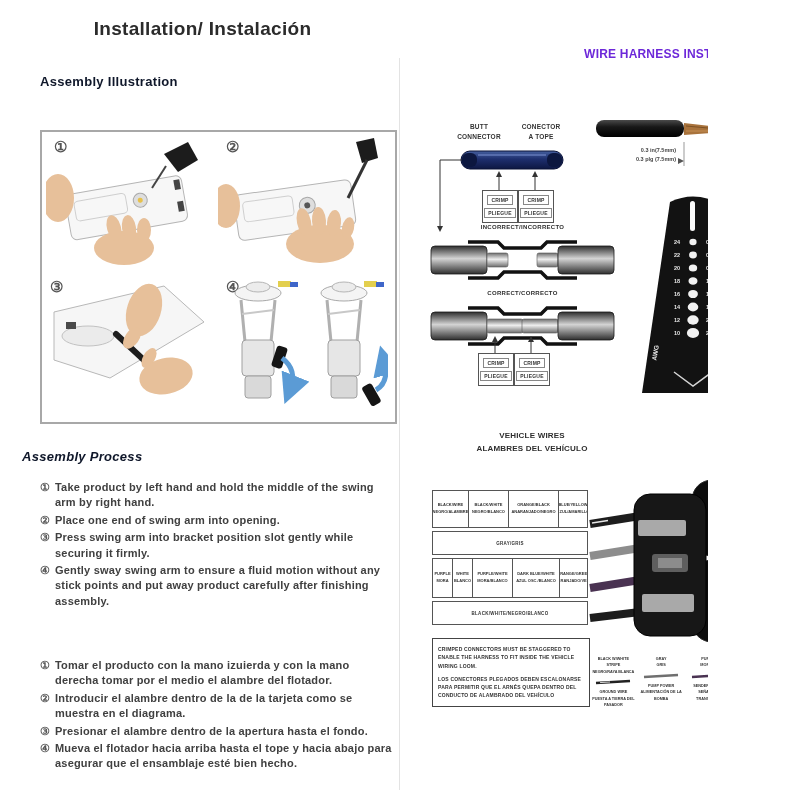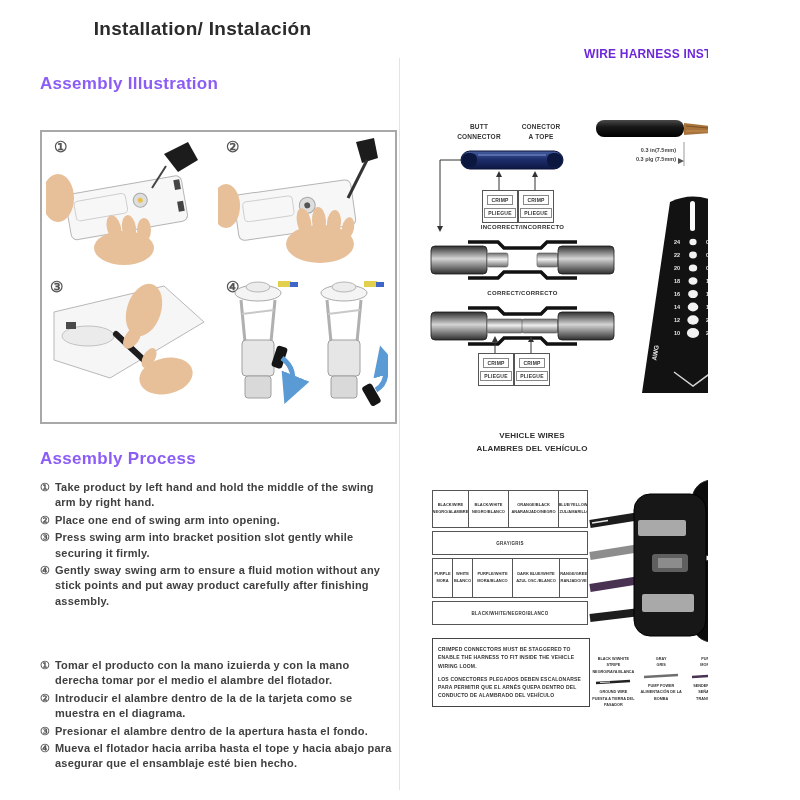--- a/index.html
+++ b/index.html
@@ -1,21 +1,21 @@
 <!DOCTYPE html>
 <html><head>
 <meta charset="utf-8">
 <style>
   html,body{margin:0;padding:0;background:#fff;}
   #page{position:relative;width:708px;height:800px;background:#fff;overflow:hidden;
         font-family:"Liberation Sans",sans-serif;color:#3a3a3a;}
   .abs{position:absolute;}
   
   .doc-title{left:30px;top:18px;width:345px;text-align:center;font-size:19px;font-weight:bold;color:#2b2b2b;letter-spacing:.3px;}
-  .sec-h{font-size:17px;font-weight:bold;color:#8b5cf6;letter-spacing:.3px;}
+  .sec-h{font-size:13px;font-weight:bold;color:#0f172a;letter-spacing:.3px;}
   .frame{left:40px;top:130px;width:353px;height:290px;border:2px solid #a8a8a8;background:#fff;}
   .panel-num{position:absolute;font-size:15px;color:#555;font-weight:bold;}
   .steps{width:356px;font-size:11px;font-weight:bold;color:#404040;line-height:1.4;letter-spacing:.2px;}
   .step{display:flex;margin-bottom:2px;}
   .step .n{width:15px;flex:0 0 15px;color:#555;}
   .step .t{flex:1;}
   
   .divider{left:399px;top:58px;width:1px;height:732px;background:#e3e3e3;}
   .r-title{left:428px;top:46px;width:344px;text-align:right;font-size:12px;font-weight:bold;color:#6d28d9;line-height:1.4;letter-spacing:.2px;}
   .tiny-lab{font-size:6.5px;font-weight:bold;color:#333;text-align:center;line-height:1.5;letter-spacing:.2px;}
@@ -126,21 +126,21 @@
         <line x1="51" y1="20" x2="47" y2="62" stroke="#b0b0b0" stroke-width="3"></line>
         <line x1="18" y1="34" x2="50" y2="30" stroke="#c8c8c8" stroke-width="2"></line>
         <rect x="18" y="60" width="32" height="36" rx="4" fill="#e6e6e6" stroke="#a0a0a0"></rect>
         <rect x="21" y="96" width="26" height="22" rx="3" fill="#d9d9d9" stroke="#a0a0a0"></rect>
         <rect x="56" y="104" width="11" height="22" rx="3" fill="#151515" transform="rotate(-30 61 115)"></rect>
         <path d="M66,110 q14,-8 8,-30" stroke="#5b9bd5" stroke-width="5" fill="none" marker-end="url(#ah)"></path>
       </g>
     </svg>
   </div>
 
-  <div class="abs sec-h" style="left:40px;top:449px;">Assembly Process</div>
+  <div class="abs sec-h" style="left:22px;top:449px;font-style:italic;">Assembly Process</div>
   <div class="abs steps" style="left:40px;top:480px;">
     <div class="step">
       <span class="n">①</span>
       <span class="t">Take product by left hand and hold the middle of the swing arm by right hand.</span>
     </div>
     <div class="step">
       <span class="n">②</span>
       <span class="t">Place one end of swing arm into opening.</span>
     </div>
     <div class="step">

